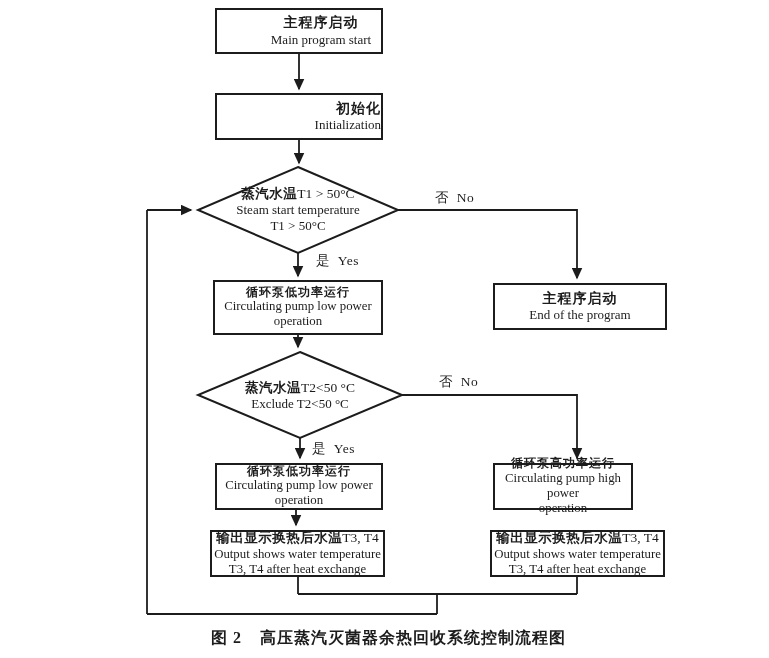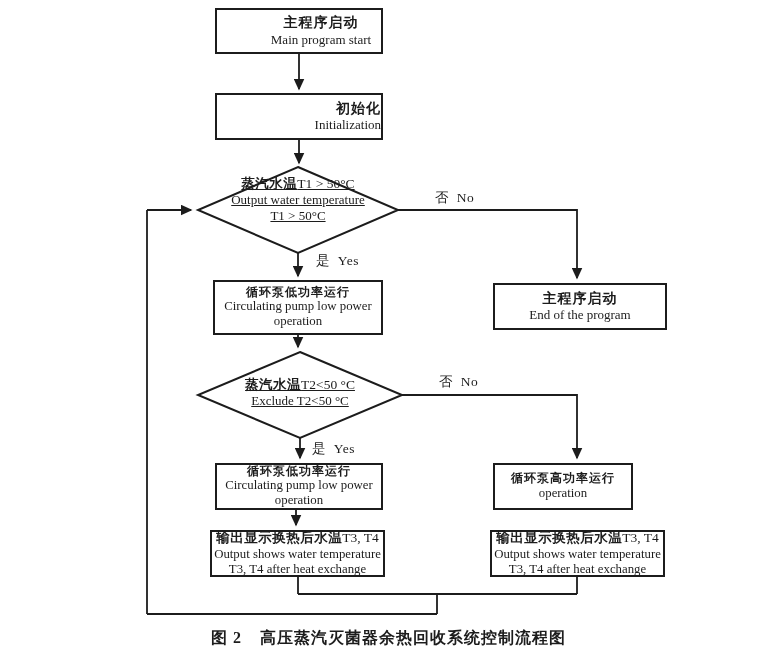--- a/index.html
+++ b/index.html
@@ -29,24 +29,23 @@
   .zh{font-weight:700;font-size:14px;letter-spacing:1px;}
   .en{font-weight:400;font-size:13px;letter-spacing:0;}
   .small .zh{font-size:12px;line-height:1.15;}
   .small .en{font-size:12.8px;line-height:1.18;}
   .mixline{font-size:13.5px;line-height:1.2;}
   .mixline .b{font-weight:700;letter-spacing:.5px;}
   .mixline .r{font-weight:400;}
   .dtext{
     position:absolute;
     display:flex;flex-direction:column;
-    align-items:center;
+    align-items:center;justify-content:center;
     text-align:center;
     line-height:1.22;
-    text-decoration:underline;
   }
   .dtext .en{font-size:13px;}
   .branch{
     position:absolute;
     font-size:13.5px;
     white-space:pre;
     letter-spacing:.5px;
   }
   .caption{
     position:absolute;
@@ -111,20 +110,21 @@
   </div>
 
   <div class="node small" style="left:215px;top:463px;width:168px;height:47px;">
     <div class="zh">循环泵低功率运行</div>
     <div class="en">Circulating pump low power</div>
     <div class="en">operation</div>
   </div>
 
   <div class="node small" style="left:493px;top:463px;width:140px;height:47px;">
     <div class="zh">循环泵高功率运行</div>
+    <div class="en">Circulating pump high power</div>
     <div class="en">operation</div>
   </div>
 
   <div class="node small" style="left:210px;top:530px;width:175px;height:47px;">
     <div class="mixline">
       <span class="b">输出显示换热后水温</span><span class="r">T3, T4</span>
     </div>
     <div class="en">Output shows water temperature</div>
     <div class="en">T3, T4 after heat exchange</div>
   </div>
@@ -134,21 +134,21 @@
       <span class="b">输出显示换热后水温</span><span class="r">T3, T4</span>
     </div>
     <div class="en">Output shows water temperature</div>
     <div class="en">T3, T4 after heat exchange</div>
   </div>
 
   <div class="dtext" style="left:198px;top:176px;width:200px;height:68px;">
     <div class="mixline">
       <span class="b">蒸汽水温</span><span class="r">T1 &gt; 50°C</span>
     </div>
-    <div class="en">Output water temperature</div>
+    <div class="en">Steam start temperature</div>
     <div class="en">T1 &gt; 50°C</div>
   </div>
 
   <div class="dtext" style="left:198px;top:377px;width:204px;height:38px;">
     <div class="mixline">
       <span class="b">蒸汽水温</span><span class="r">T2&lt;50 °C</span>
     </div>
     <div class="en">Exclude T2&lt;50 °C</div>
   </div>
 

